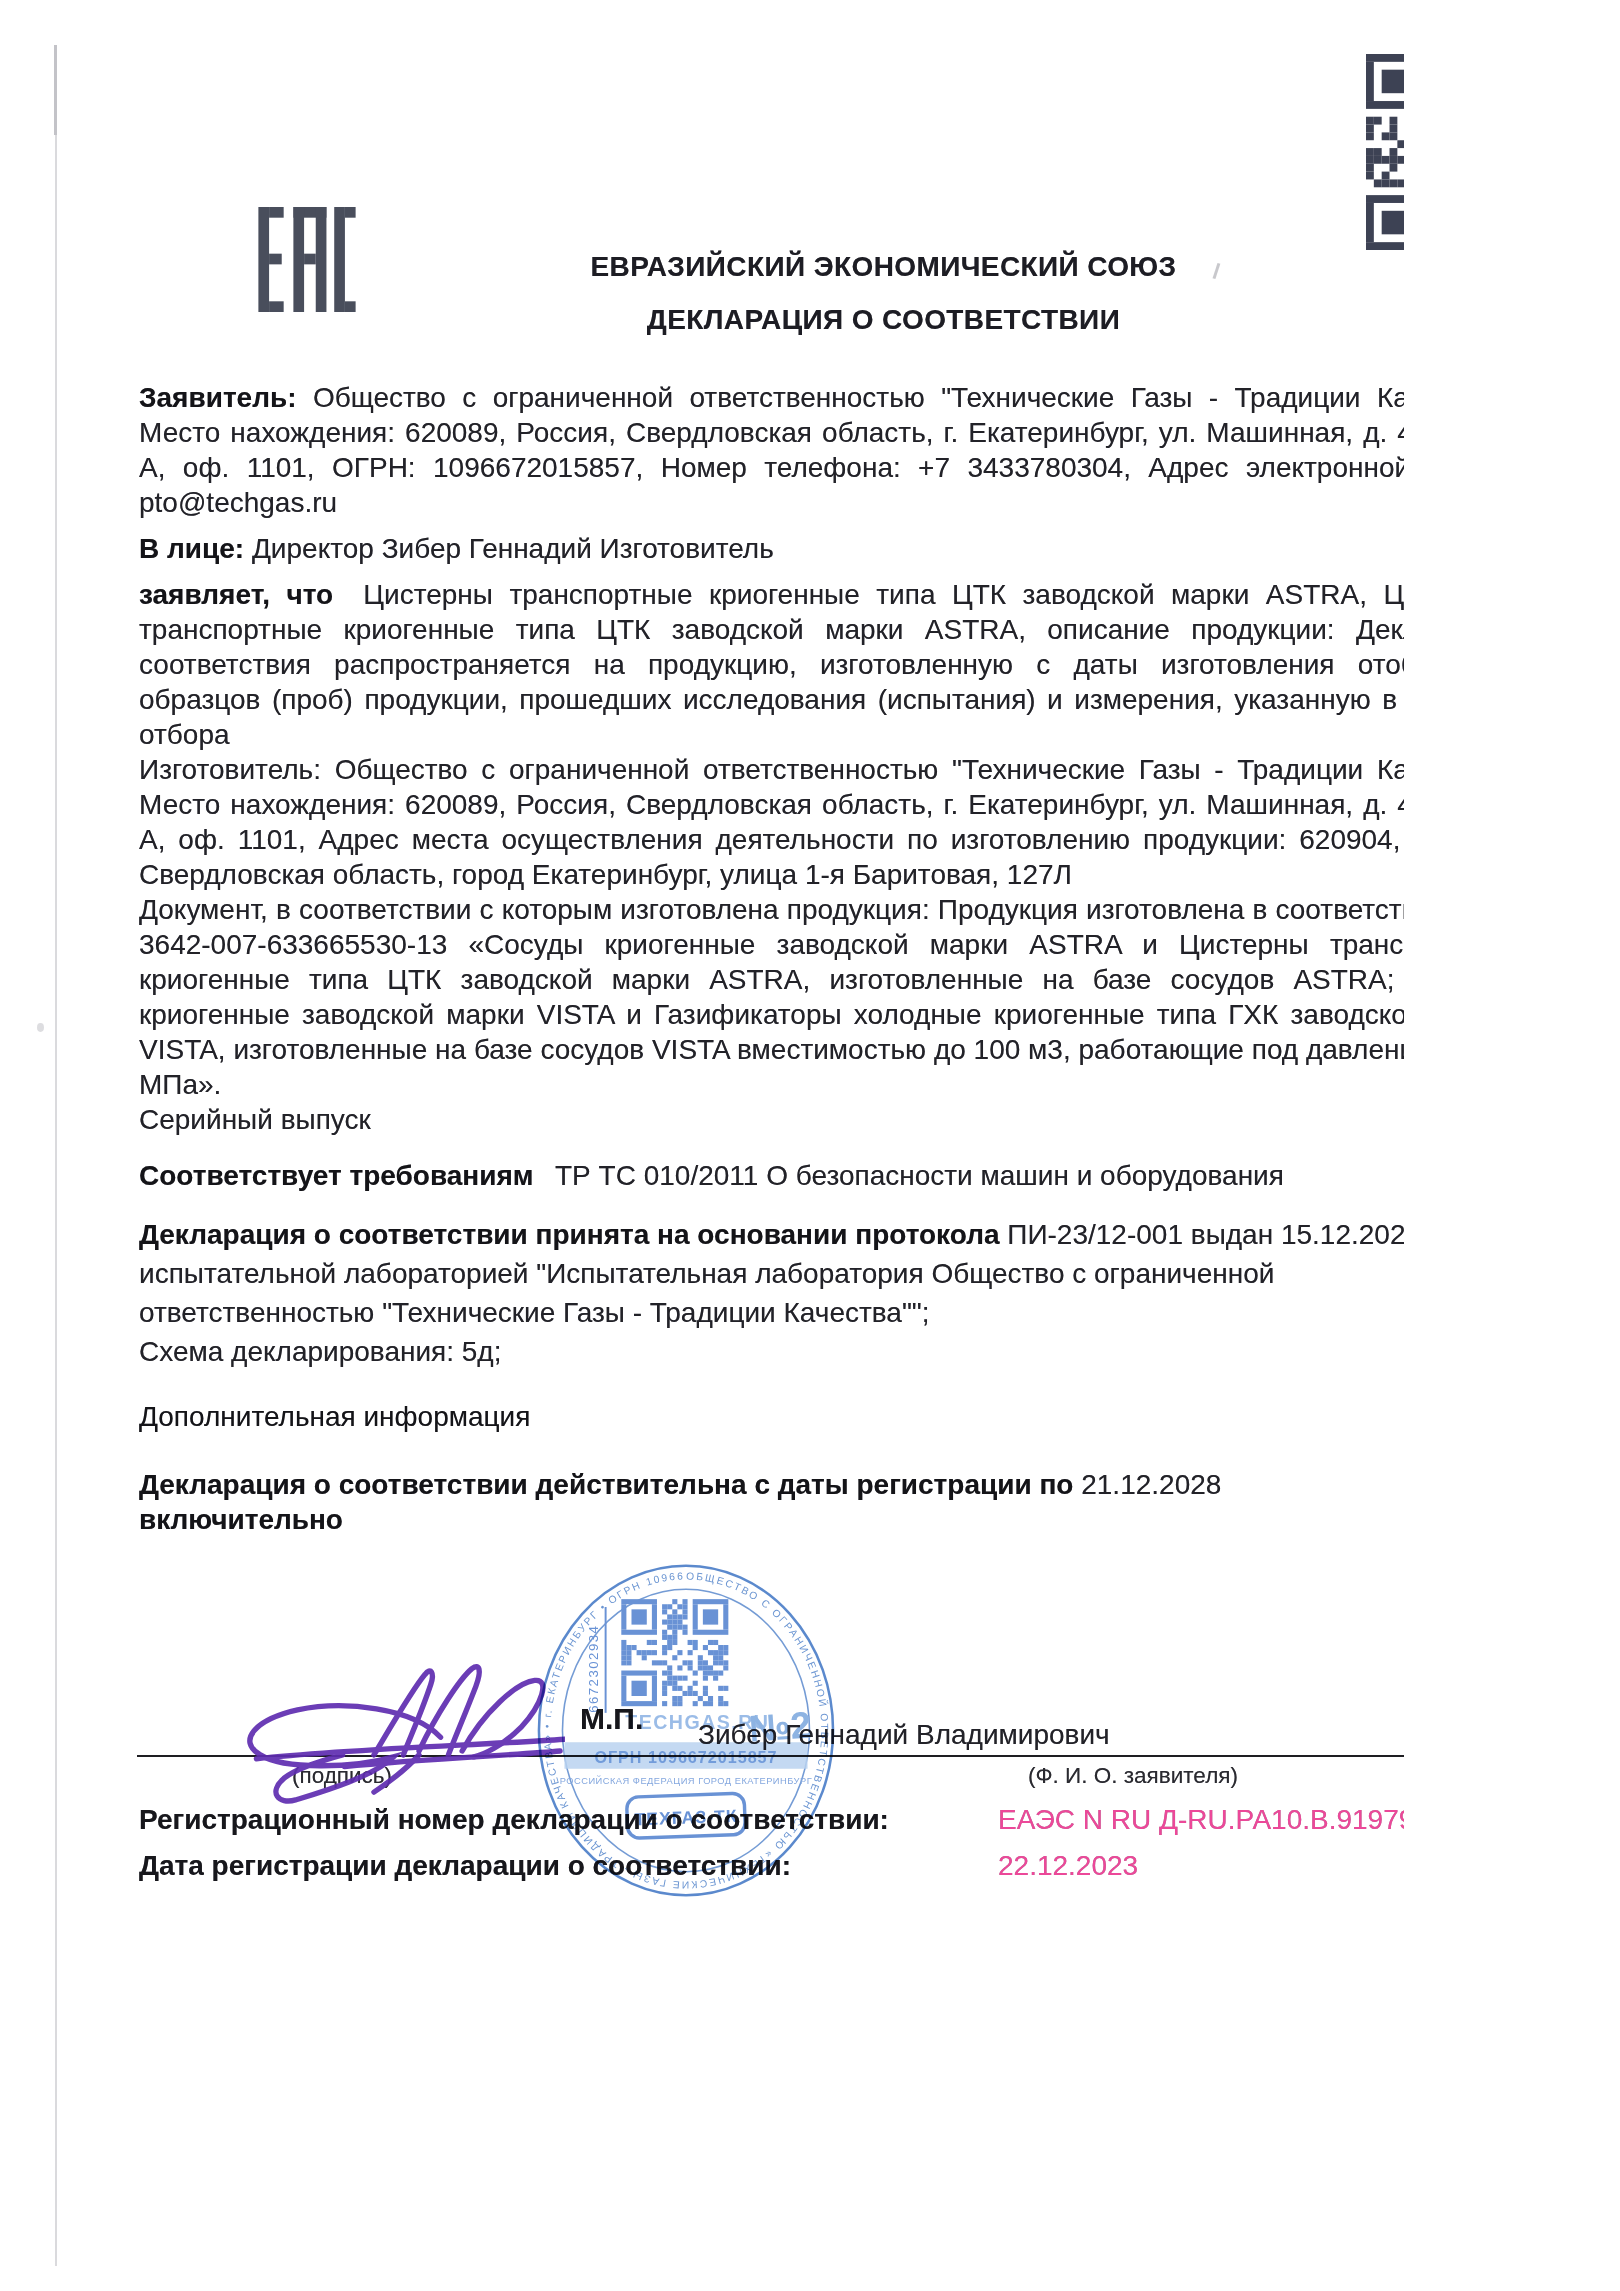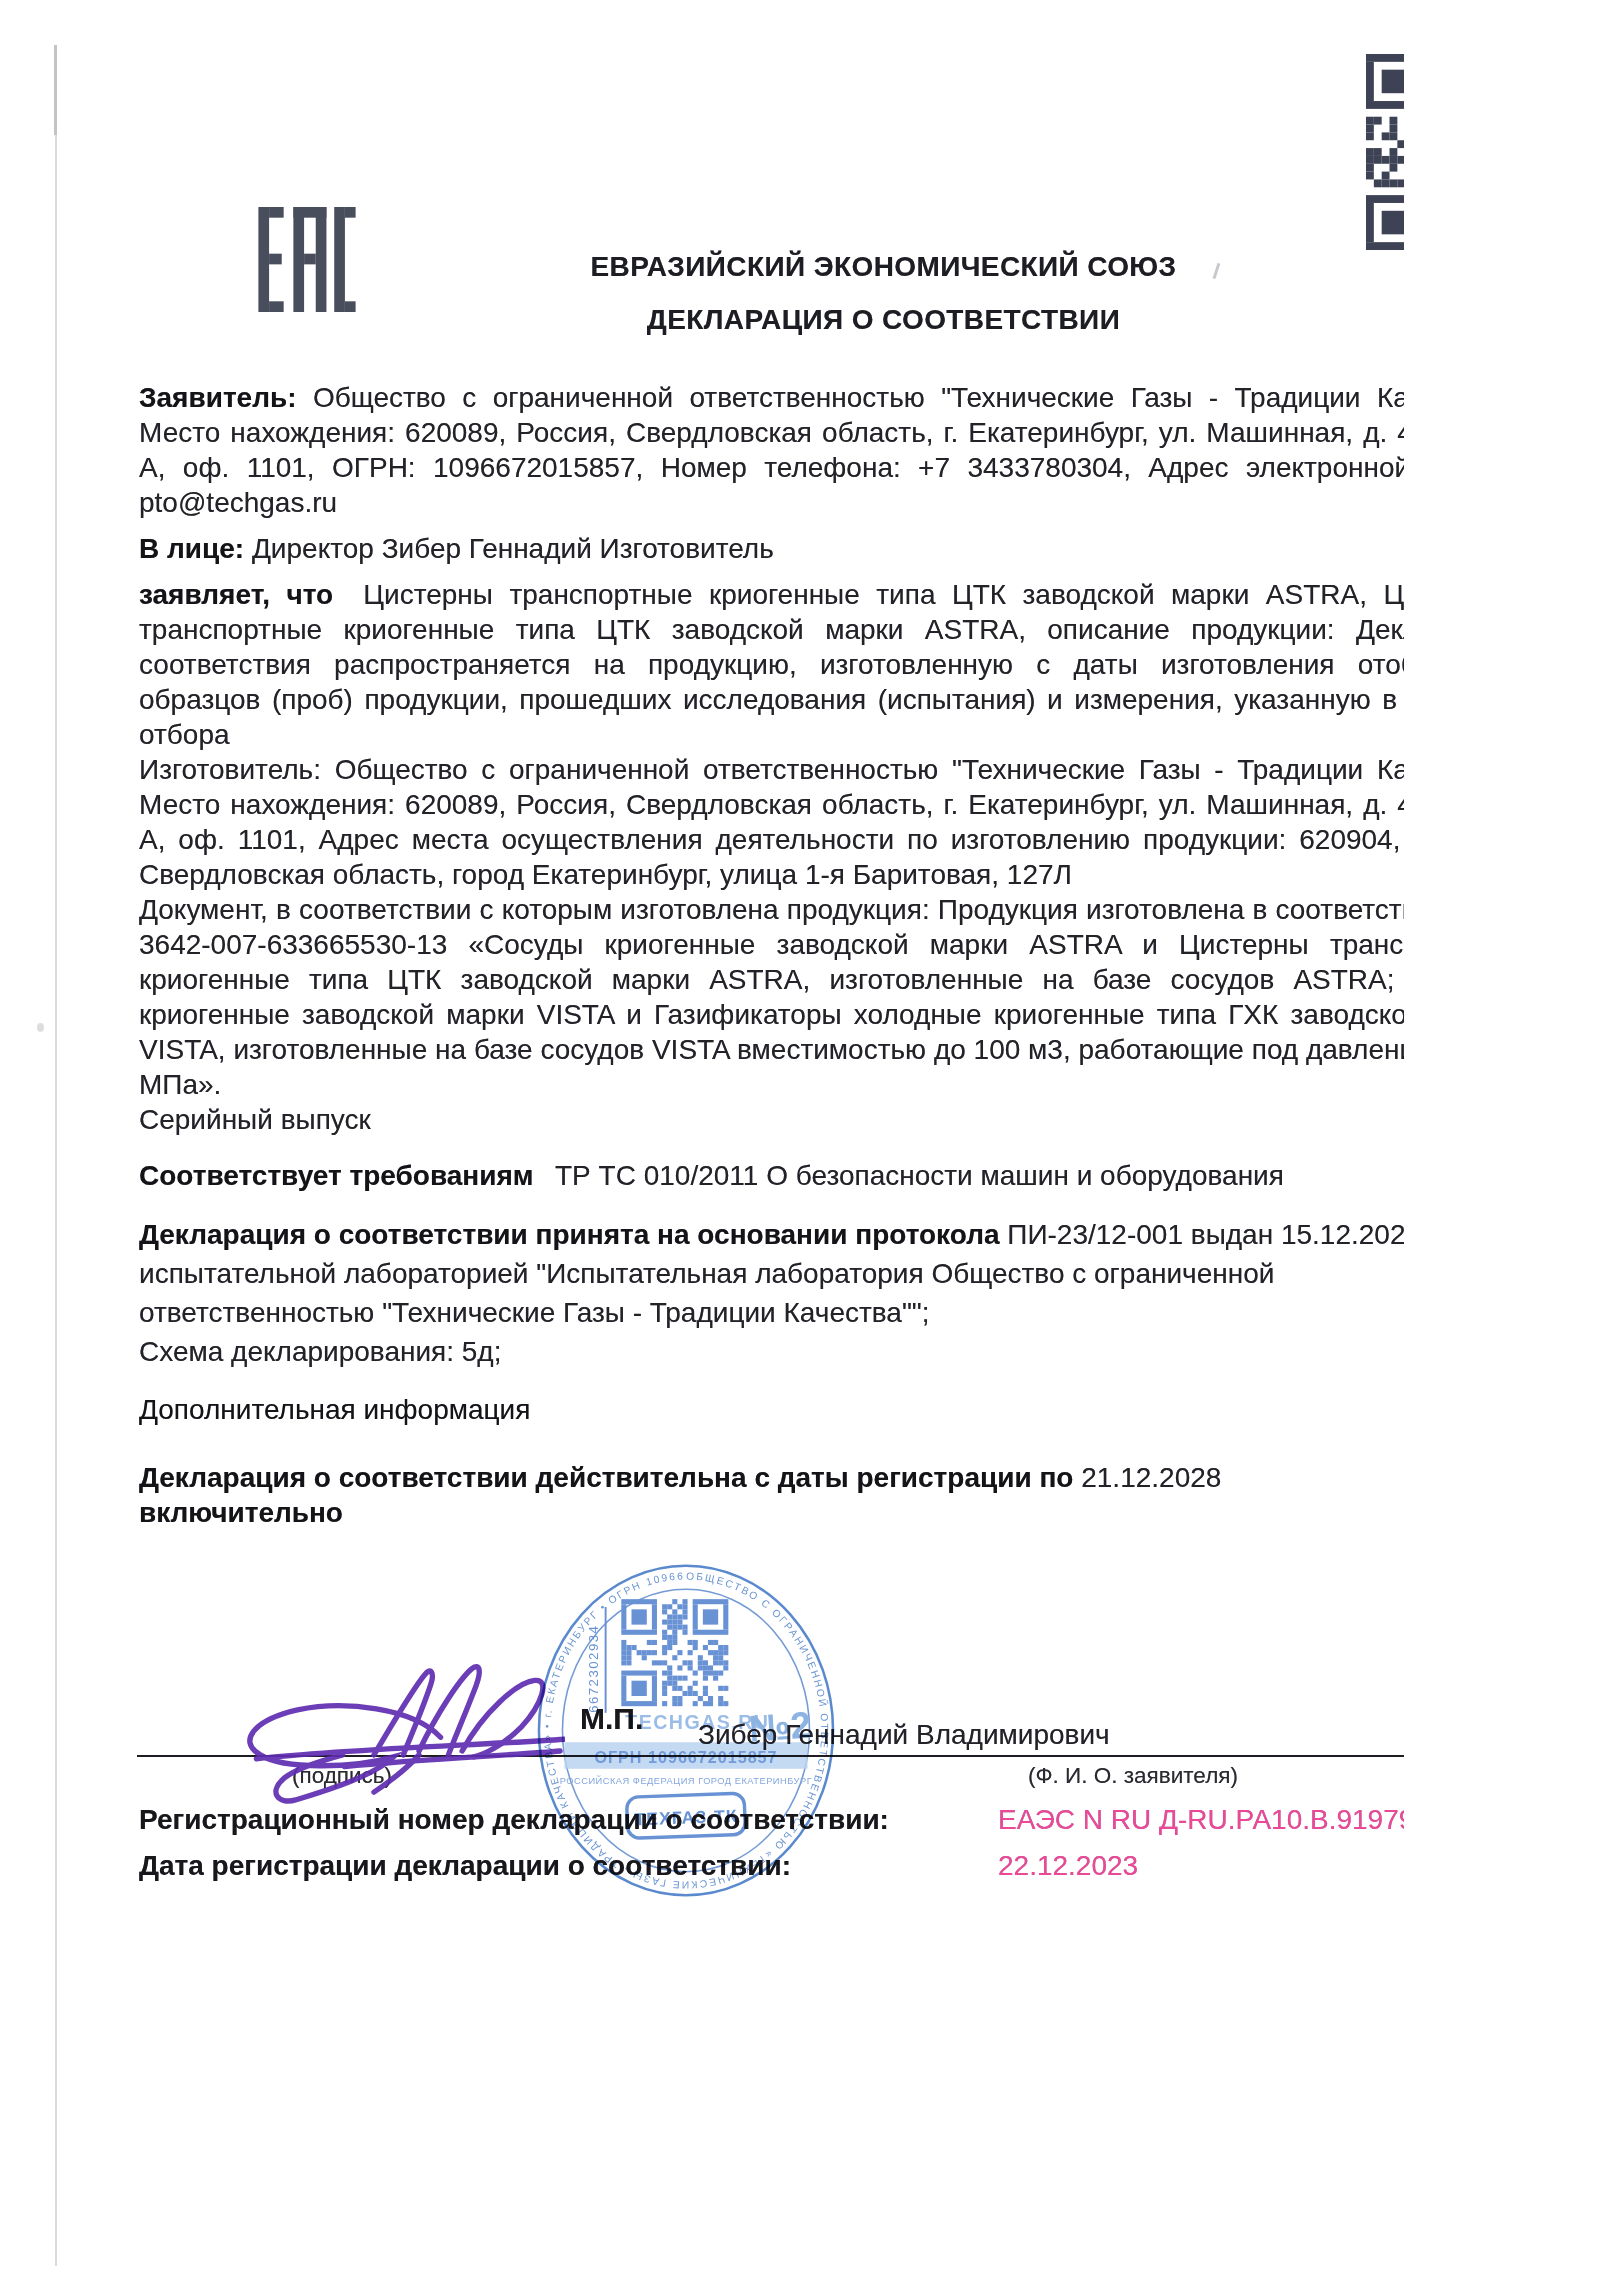--- a/index.html
+++ b/index.html
@@ -18,21 +18,21 @@
   .title{position:absolute;left:260px;width:1247px;text-align:center;font-weight:bold;
     font-size:28px;letter-spacing:0.4px;color:#1d1d24;text-shadow:0 0 0.6px rgba(30,30,40,.55);}
   .t1{top:251px;}
   .t2{top:304px;}
   
   .body-col{position:absolute;left:139px;top:380px;width:1374px;}
   .para{font-size:28px;line-height:35px;text-align:justify;color:#222228;
     text-shadow:0 0 0.6px rgba(35,35,45,.5);}
   .para .b{font-weight:bold;color:#141418;}
   .left{text-align:left;}
-  .mb11{margin-bottom:10.8px;} .mb22{margin-bottom:21.6px;} .mb12{margin-bottom:21px;} .mb34{margin-bottom:33px;}
+  .mb11{margin-bottom:10.8px;} .mb22{margin-bottom:21.6px;} .mb12{margin-bottom:28px;} .mb34{margin-bottom:33px;}
   .basis{line-height:39px;}
   .gapv{display:inline-block;width:13.7px;}
   
   .sig-line{position:absolute;left:137px;top:1755px;width:1377px;height:2px;background:#1e1e22;z-index:2;}
   .sig-name{position:absolute;left:698px;top:1719px;font-size:28px;color:#222228;z-index:3;
     text-shadow:0 0 0.6px rgba(35,35,45,.5);}
   .cap{position:absolute;font-size:22.5px;color:#2a2a30;z-index:3;text-shadow:0 0 0.5px rgba(35,35,45,.5);}
   .cap-sign{left:292px;top:1763px;}
   .cap-fio{left:1028px;top:1763px;}
   .mp{position:absolute;left:580px;top:1702px;font-size:30px;font-weight:bold;color:#17171c;z-index:3;

